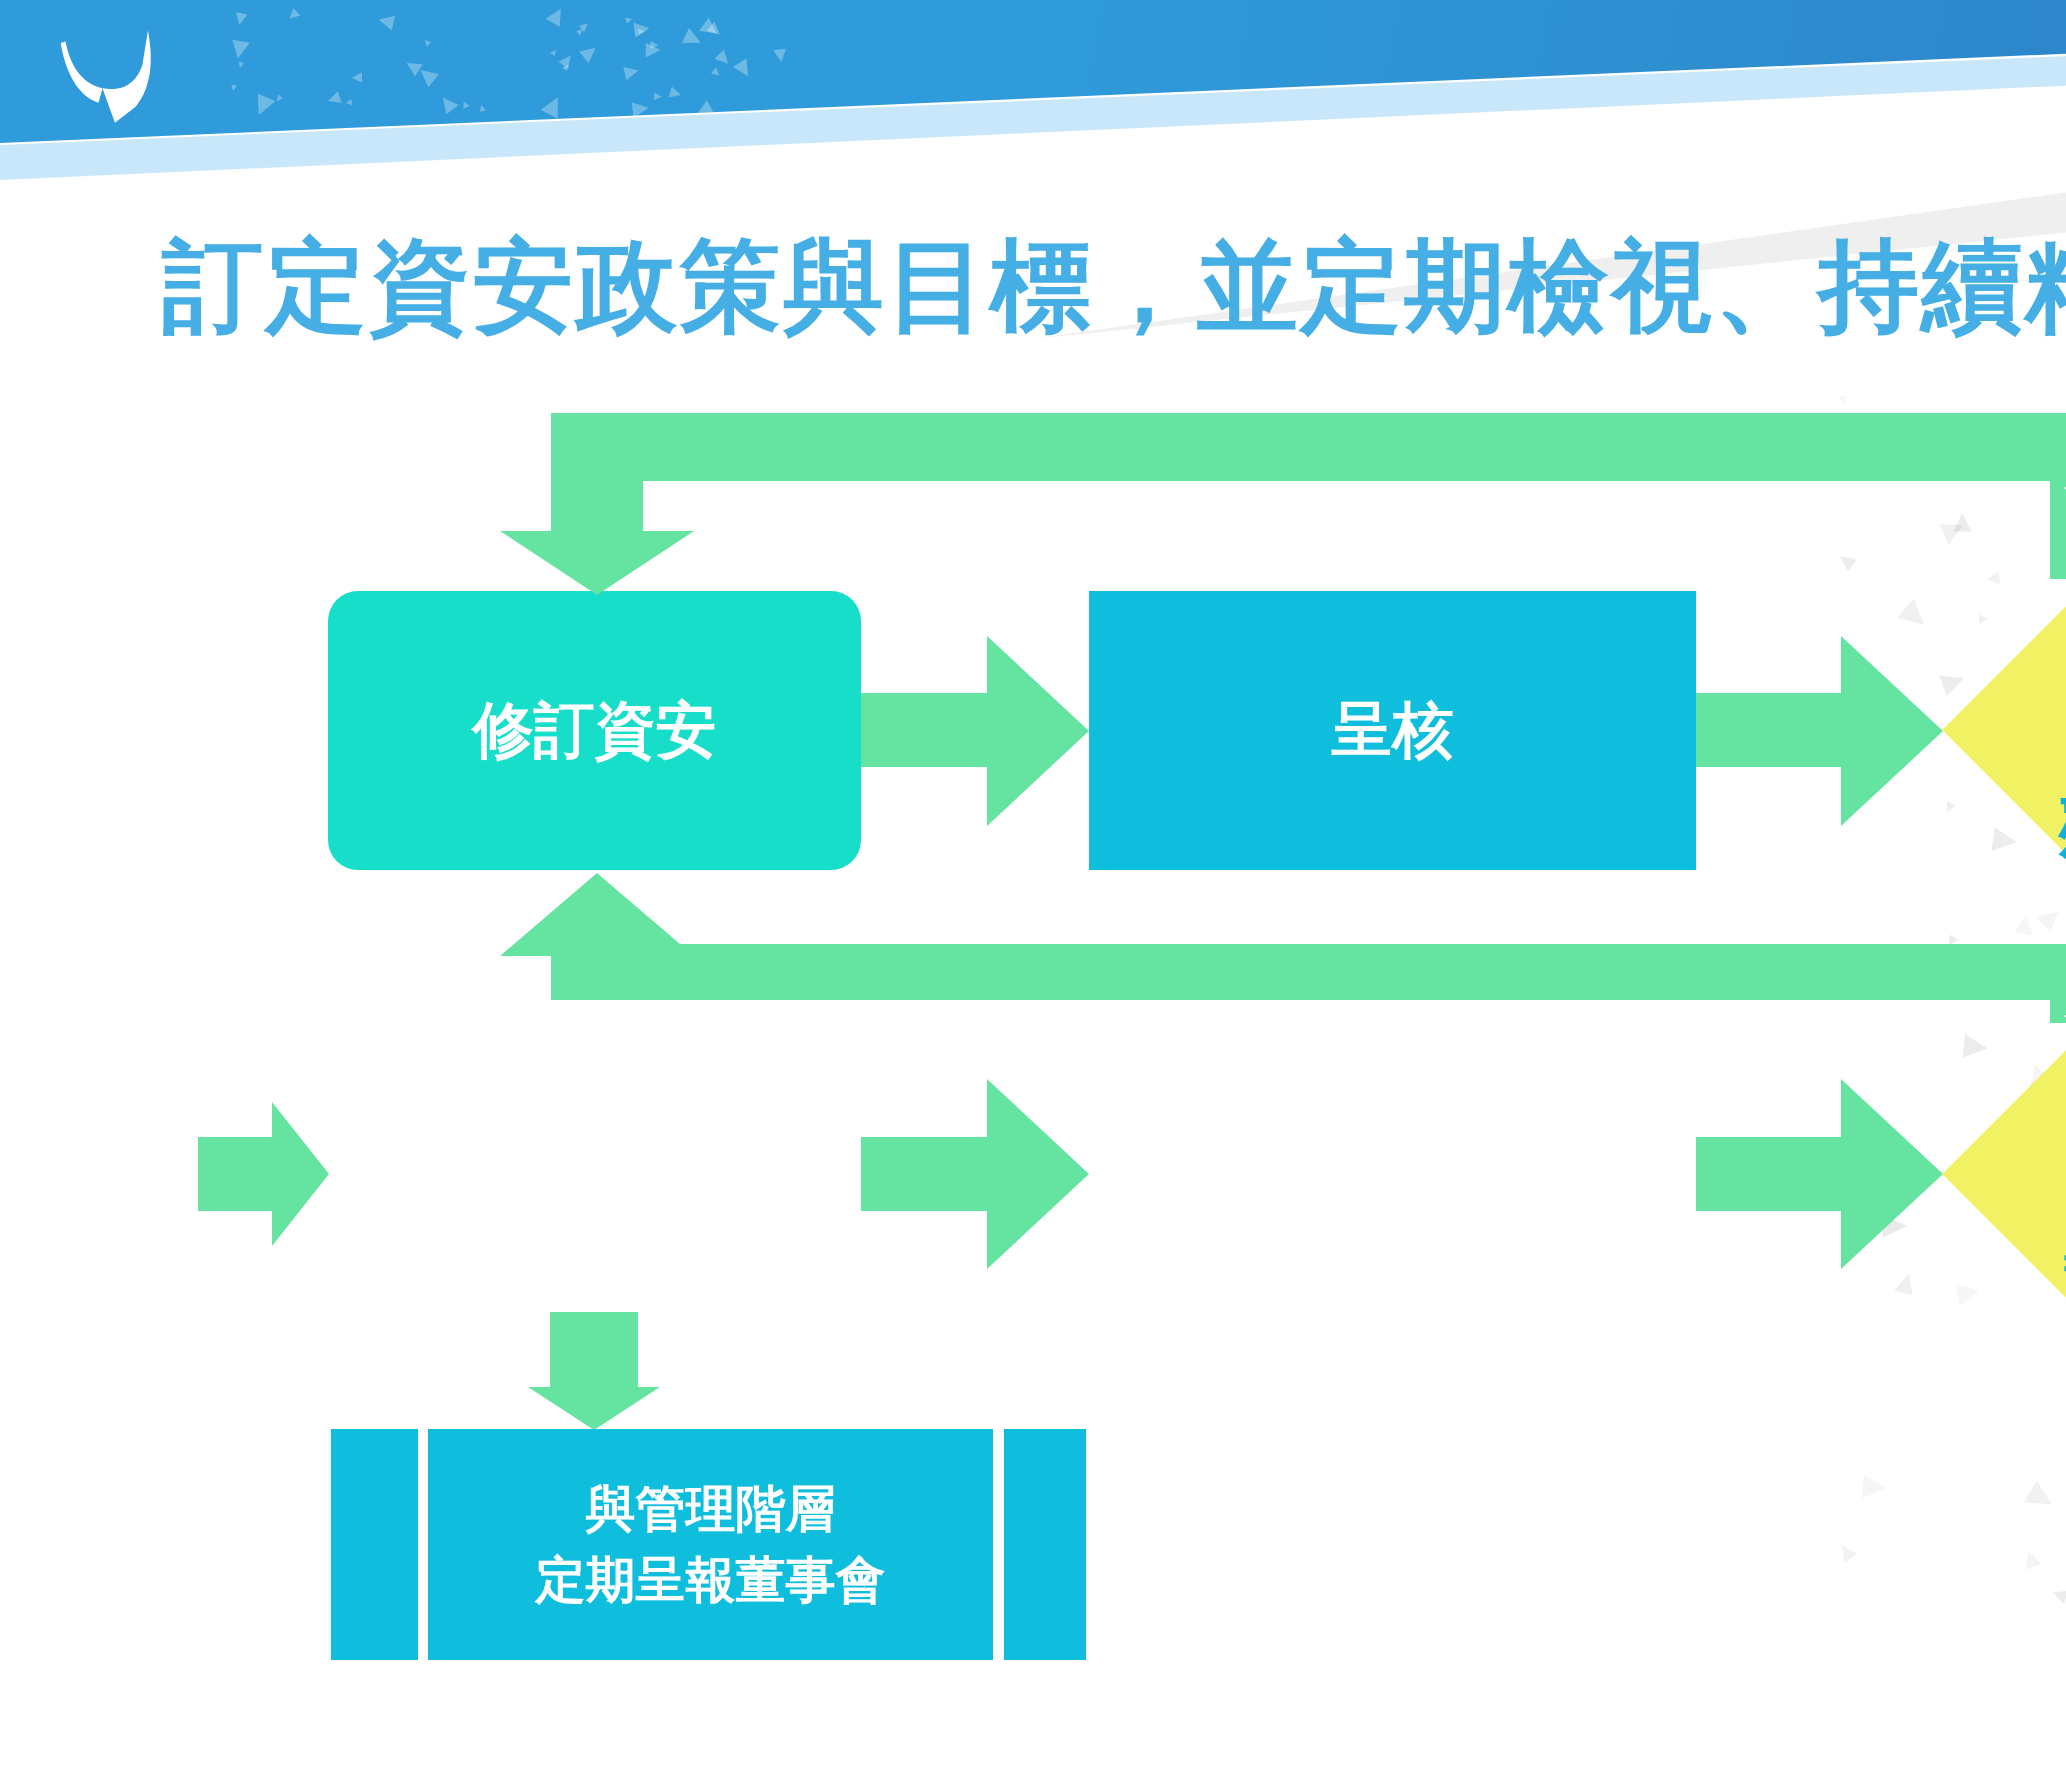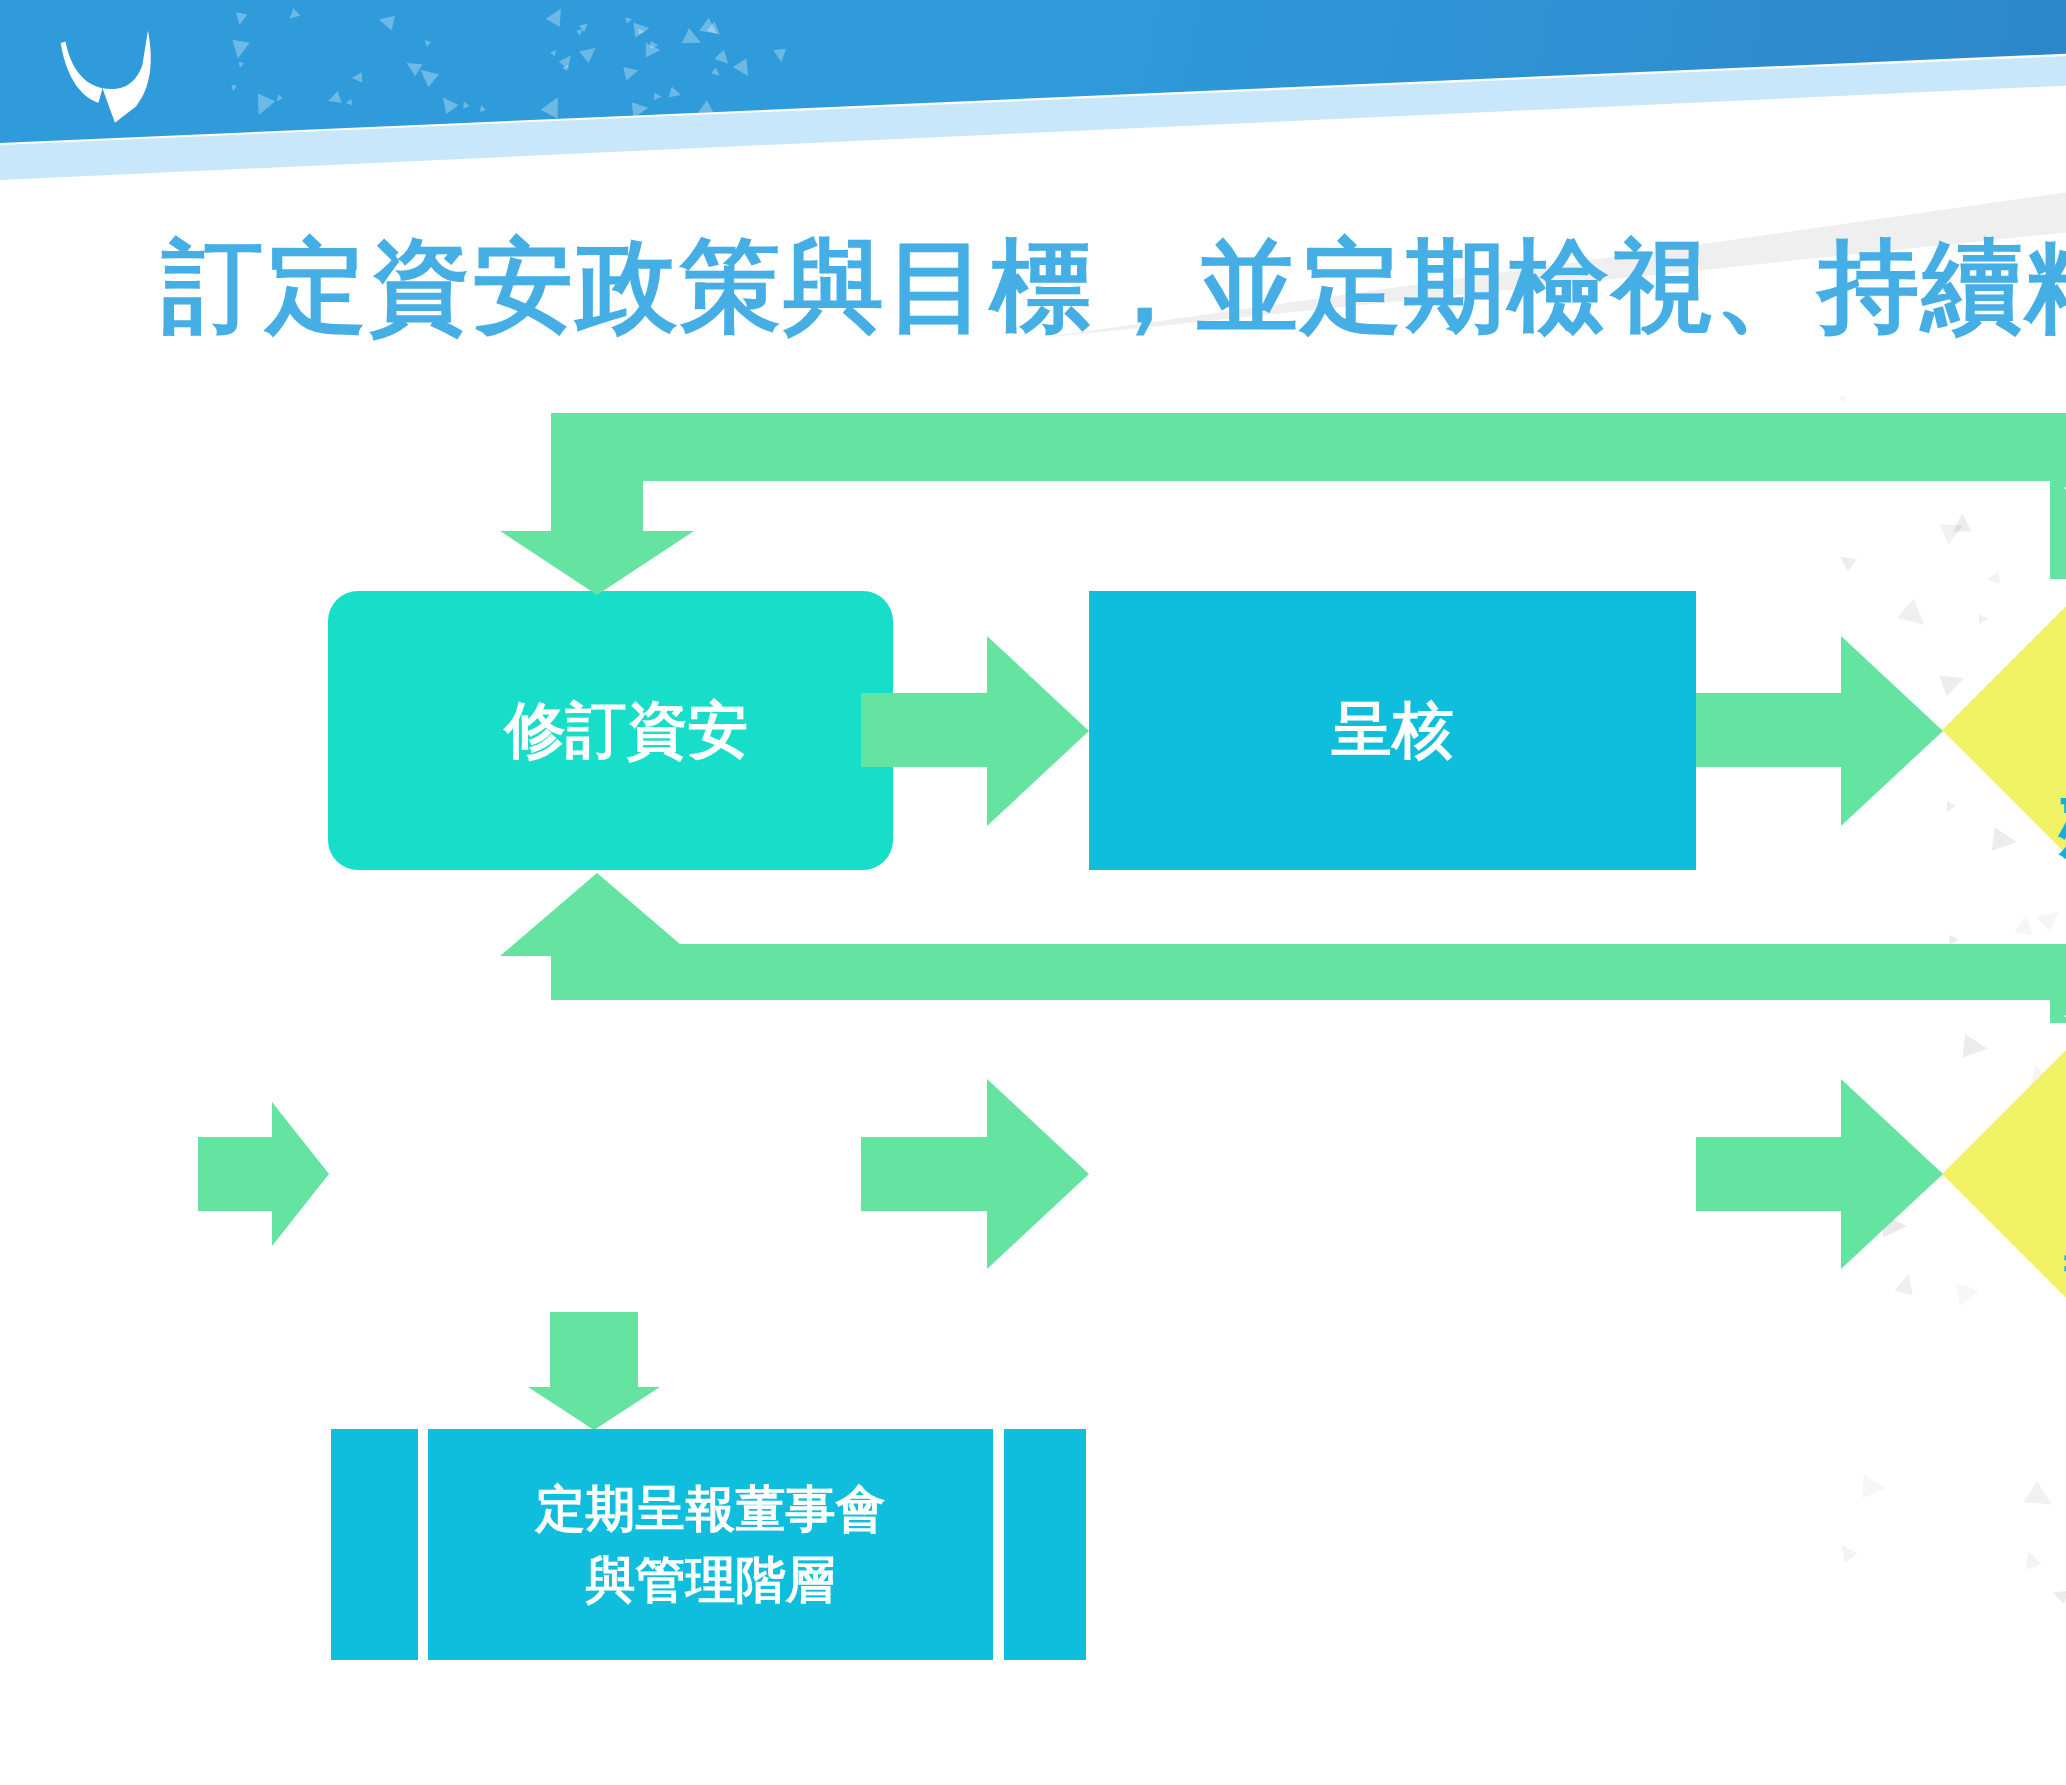--- a/index.html
+++ b/index.html
@@ -130,21 +130,21 @@
       </div>
     <svg class="logo" viewBox="0 0 320 300">
       <path d="M42,60 C58,138 92,182 150,196 L138,238 C78,218 42,150 28,64 Z" fill="#ffffff"></path>
       <path d="M150,196 C205,205 246,186 266,128 L282,28 C300,120 290,196 248,248 L186,296 C170,252 158,220 150,196 Z" fill="#ffffff"></path>
     </svg>
   </div>
   <div class="stripe"></div>
 
   <h1 class="title">訂定資安政策與目標，並定期檢視、持續精進</h1>
 
-  <div class="box teal" style="left:328px;top:591px;width:533px;height:279px;padding-left:32px;">
+  <div class="box teal" style="left:328px;top:591px;width:533px;height:279px;">
     <div>修訂資安</div>
   </div>
 
   <div class="bar" style="left:861px;top:693px;width:126px;height:74px;"></div>
   <div class="tri" style="left:987px;top:636px;border-top:95px solid transparent;border-bottom:95px solid transparent;border-left:102px solid var(--arrow-green);"></div>
 
   <div class="box" style="left:1089px;top:591px;width:607px;height:279px;">
     <div>呈核</div>
   </div>
 
@@ -179,19 +179,19 @@
 
   <div class="diamond" style="left:1987px;top:1066px;">
     <div class="dtext" style="font-size:61px;">需改善</div>
   </div>
 
   <div class="bar" style="left:550px;top:1312px;width:88px;height:78px;"></div>
   <div class="tri" style="left:528px;top:1387px;border-left:66px solid transparent;border-right:66px solid transparent;border-top:43px solid var(--arrow-green);"></div>
 
   <div class="box" style="left:331px;top:1429px;width:87px;height:231px;"></div>
   <div class="box" style="left:428px;top:1429px;width:565px;height:231px;font-size:50px;gap:4.1px;">
+    <div>與管理階層</div>
     <div>定期呈報董事會</div>
-    <div>與管理階層</div>
   </div>
   <div class="box" style="left:1004px;top:1429px;width:82px;height:231px;"></div>
 
 </div>
 
 
 </body></html>

